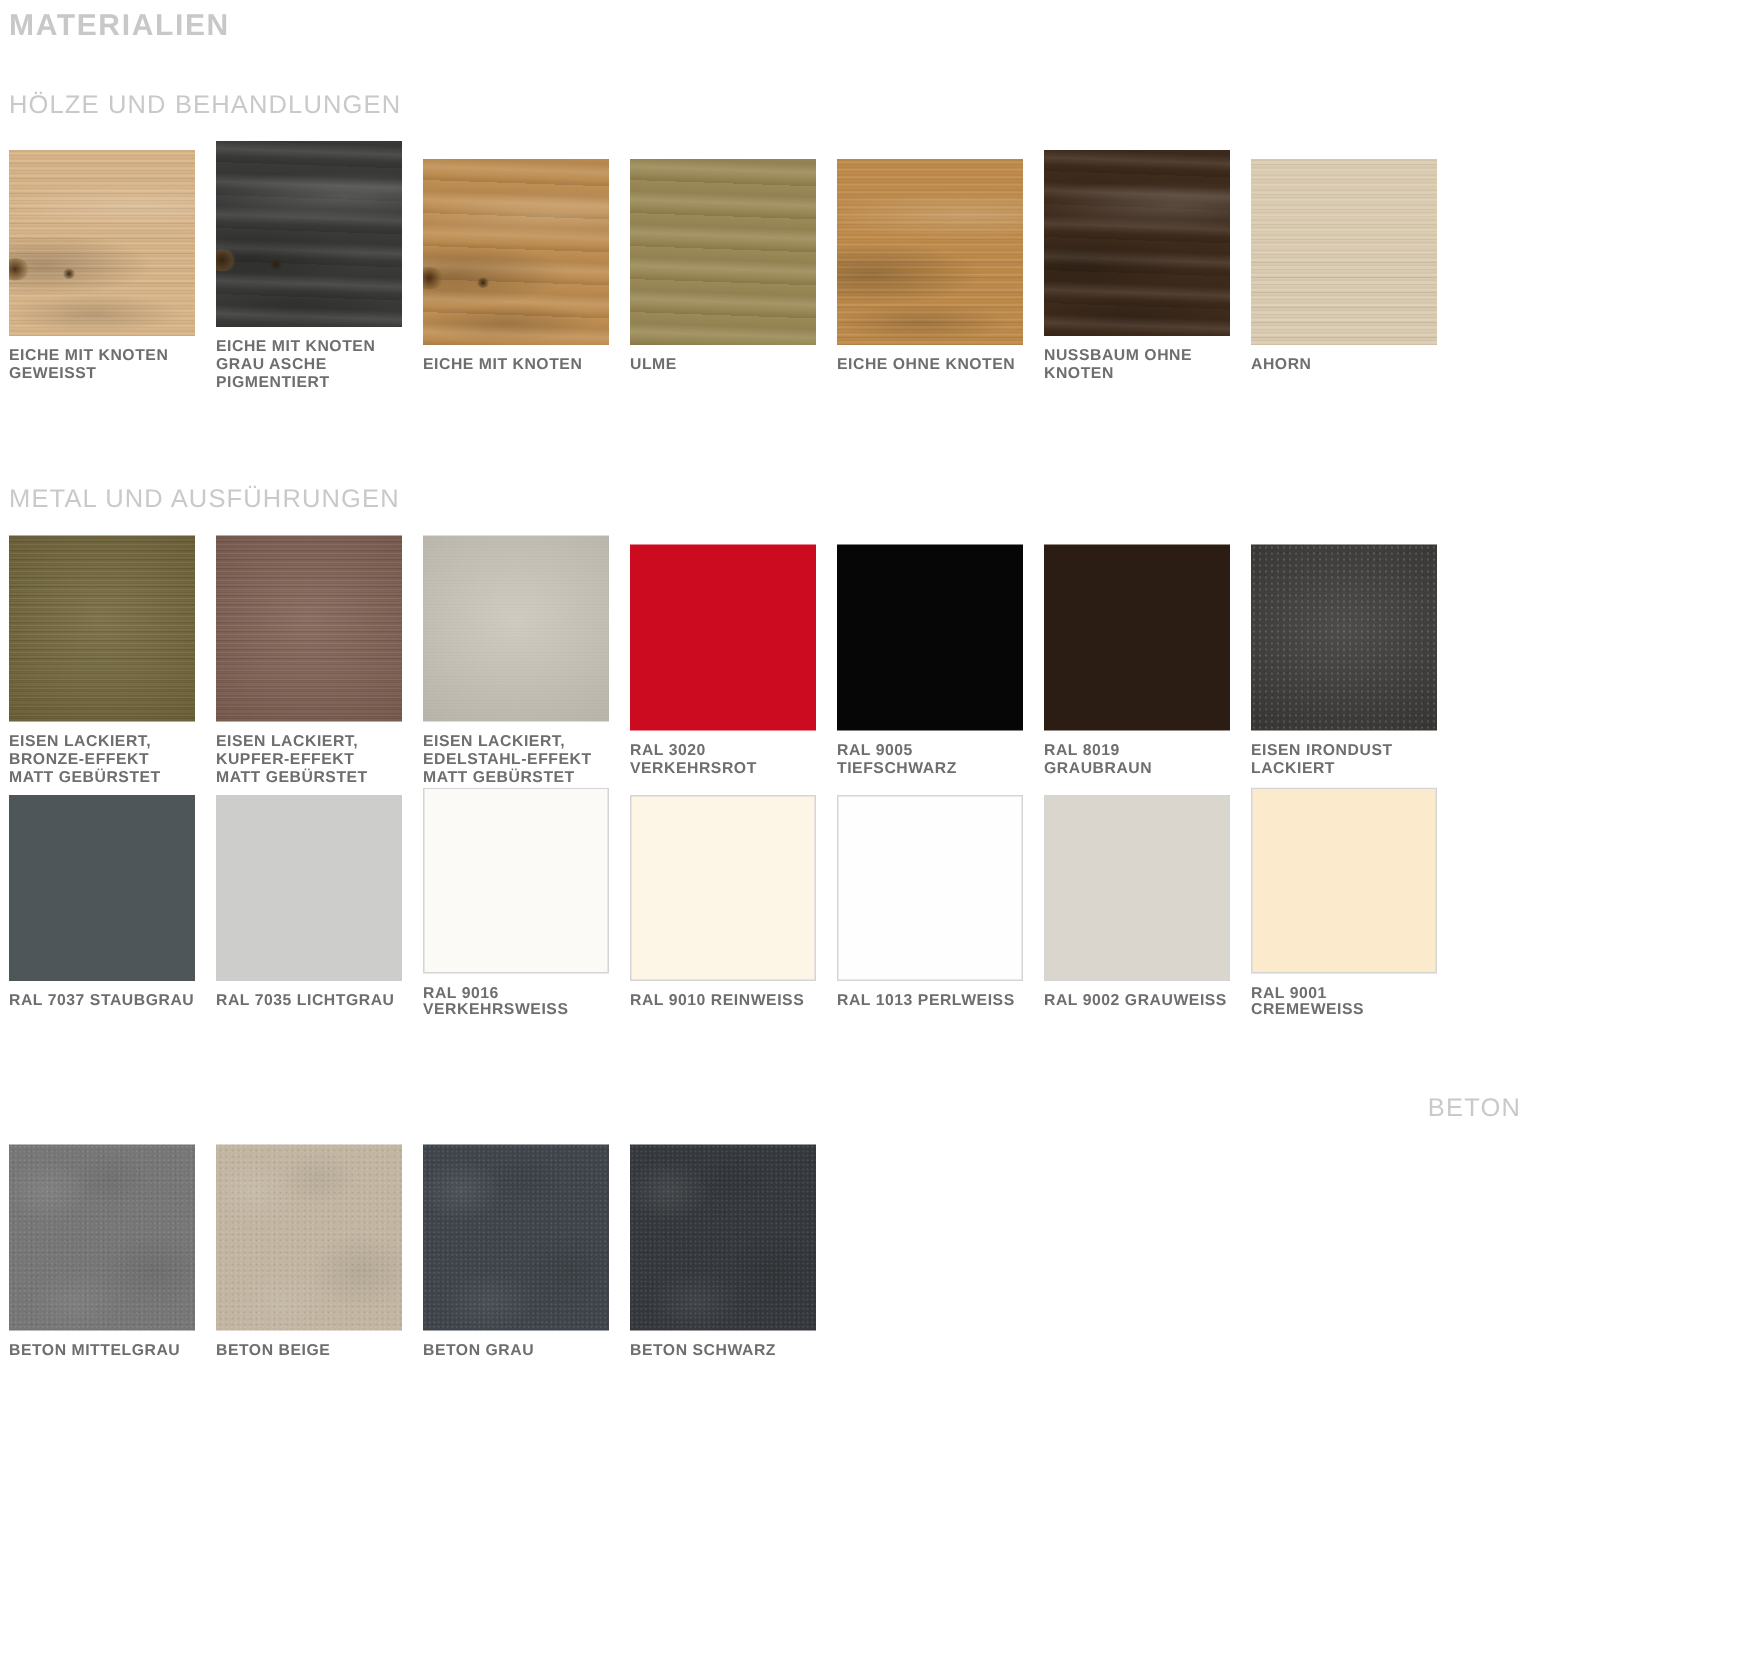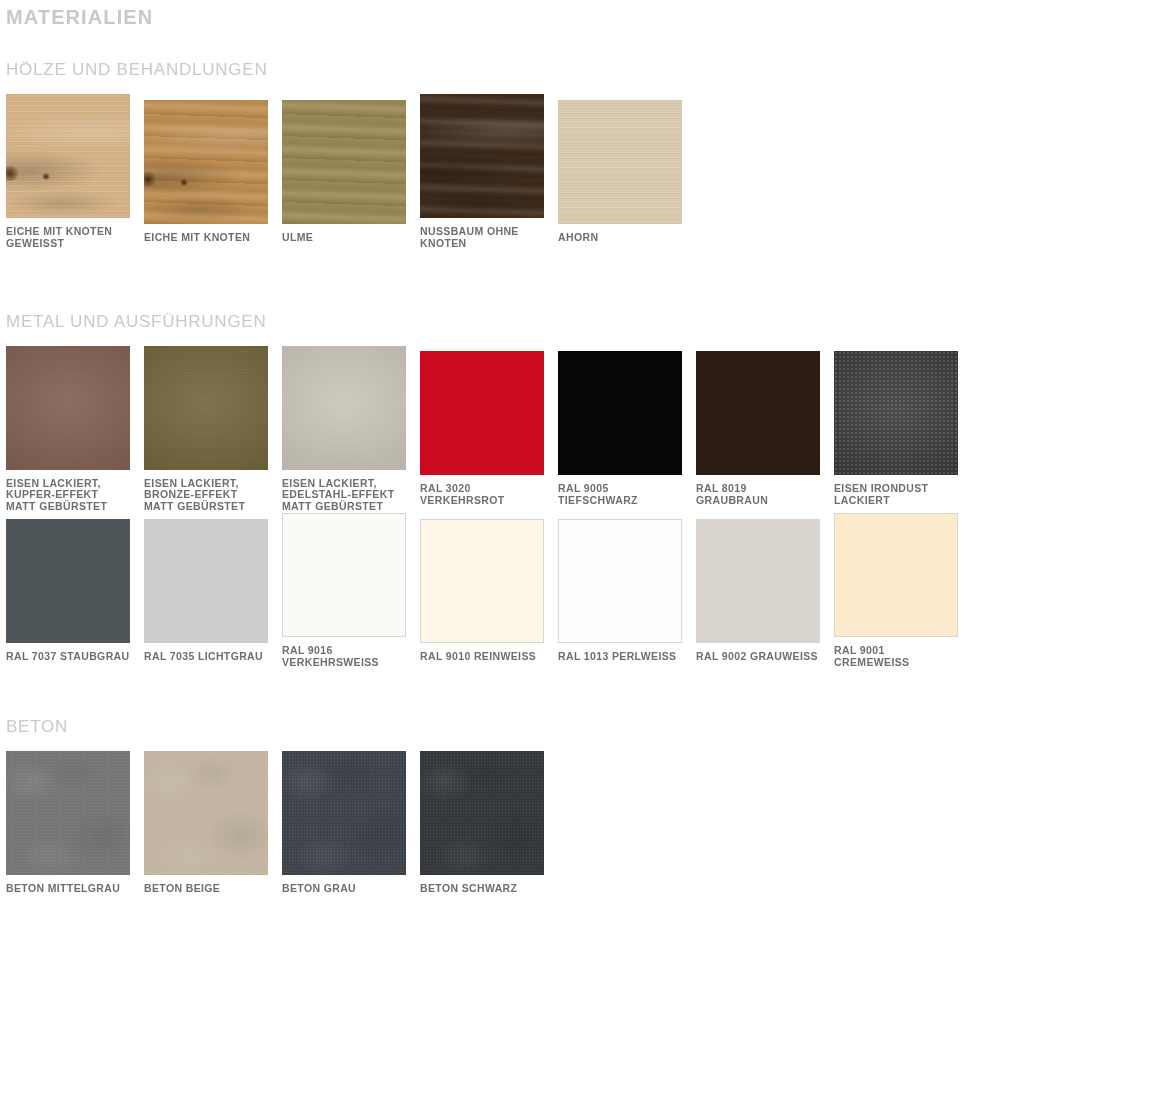--- a/index.html
+++ b/index.html
@@ -34,21 +34,21 @@
   .section-title {
     font-size: 17px;
     font-weight: normal;
     letter-spacing: 0.045em;
     color: #c9c9c9;
     margin: 0;
     text-transform: uppercase;
   }
   .sec-woods .section-title { padding-top: 31px; }
   .sec-metal .section-title { padding-top: 62px; }
-  .sec-beton .section-title { padding-top: 49px; }
+  .sec-beton .section-title { padding-top: 49px; text-align: right; }
 
   .grid {
     display: flex;
     flex-wrap: wrap;
     margin-top: 14px;
     align-items: center;
   }
   .cell {
     width: 138px;
     margin-right: 0px;
@@ -169,35 +169,55 @@
               <div class="tex grain-fine"></div>
               <div class="tex grain-wave"></div>
               <span class="knot-a" style="left: -6px; top: 72px; width: 20px; height: 15px; background: radial-gradient(circle, rgba(60, 35, 10, 0.85), rgba(120, 85, 40, 0.45) 55%, rgba(0, 0, 0, 0) 75%);"></span>
               <span class="knot-b" style="left: 36px; top: 79px; width: 8px; height: 7px; background: radial-gradient(circle, rgba(45, 28, 10, 0.9), rgba(0, 0, 0, 0) 80%);"></span>
             </div>
             <div class="label">EICHE MIT KNOTEN GEWEISST</div>
           </div>
         </div>
         <div class="cell">
           <div class="pad">
+            <div class="swatch" style="background-color: rgb(58, 58, 56);">
+              <div class="tex grain-broad"></div>
+              <div class="tex grain-wave"></div>
+              <span class="knot-a" style="left: -6px; top: 72px; width: 20px; height: 15px; background: radial-gradient(circle, rgba(60, 35, 10, 0.85), rgba(120, 85, 40, 0.45) 55%, rgba(0, 0, 0, 0) 75%);"></span>
+              <span class="knot-b" style="left: 36px; top: 79px; width: 8px; height: 7px; background: radial-gradient(circle, rgba(45, 28, 10, 0.9), rgba(0, 0, 0, 0) 80%);"></span>
+            </div>
+            <div class="label">EICHE MIT KNOTEN GRAU ASCHE PIGMENTIERT</div>
+          </div>
+        </div>
+        <div class="cell">
+          <div class="pad">
             <div class="swatch" style="background-color: rgb(192, 143, 83);">
               <div class="tex grain-broad"></div>
               <div class="tex grain-wave"></div>
               <span class="knot-a" style="left: -6px; top: 72px; width: 20px; height: 15px; background: radial-gradient(circle, rgba(60, 35, 10, 0.85), rgba(120, 85, 40, 0.45) 55%, rgba(0, 0, 0, 0) 75%);"></span>
               <span class="knot-b" style="left: 36px; top: 79px; width: 8px; height: 7px; background: radial-gradient(circle, rgba(45, 28, 10, 0.9), rgba(0, 0, 0, 0) 80%);"></span>
             </div>
             <div class="label">EICHE MIT KNOTEN</div>
           </div>
         </div>
         <div class="cell">
           <div class="pad">
             <div class="swatch" style="background-color: rgb(155, 138, 87);">
               <div class="tex grain-broad"></div>
             </div>
             <div class="label">ULME</div>
+          </div>
+        </div>
+        <div class="cell">
+          <div class="pad">
+            <div class="swatch" style="background-color: rgb(192, 140, 76);">
+              <div class="tex grain-fine"></div>
+              <div class="tex grain-wave"></div>
+            </div>
+            <div class="label">EICHE OHNE KNOTEN</div>
           </div>
         </div>
         <div class="cell">
           <div class="pad">
             <div class="swatch" style="background-color: rgb(62, 43, 28);">
               <div class="tex grain-broad"></div>
               <div class="tex grain-wave"></div>
             </div>
             <div class="label">NUSSBAUM OHNE KNOTEN</div>
           </div>
@@ -211,38 +231,38 @@
           </div>
         </div>
       </div>
   </div>
 
   <div class="section sec-metal">
     <h2 class="section-title">METAL UND AUSFÜHRUNGEN</h2>
     <div class="grid" id="grid-metal">
         <div class="cell">
           <div class="pad">
+            <div class="swatch" style="background-color: rgb(110, 97, 51);">
+              <div class="tex brushed"></div>
+              <div class="tex vignette"></div>
+            </div>
+            <div class="label">EISEN LACKIERT, BRONZE-EFFEKT MATT GEBÜRSTET</div>
+          </div>
+        </div>
+        <div class="cell">
+          <div class="pad">
             <div class="swatch" style="background-color: rgb(125, 91, 77);">
               <div class="tex brushed"></div>
               <div class="tex vignette"></div>
             </div>
             <div class="label">EISEN LACKIERT, KUPFER-EFFEKT MATT GEBÜRSTET</div>
           </div>
         </div>
         <div class="cell">
           <div class="pad">
-            <div class="swatch" style="background-color: rgb(110, 97, 51);">
-              <div class="tex brushed"></div>
-              <div class="tex vignette"></div>
-            </div>
-            <div class="label">EISEN LACKIERT, BRONZE-EFFEKT MATT GEBÜRSTET</div>
-          </div>
-        </div>
-        <div class="cell">
-          <div class="pad">
             <div class="swatch" style="background-color: rgb(203, 198, 186);">
               <div class="tex brushed-soft"></div>
               <div class="tex vignette"></div>
             </div>
             <div class="label">EISEN LACKIERT, EDELSTAHL-EFFEKT MATT GEBÜRSTET</div>
           </div>
         </div>
         <div class="cell">
           <div class="pad">
             <div class="swatch" style="background-color: rgb(204, 10, 32);"></div>

